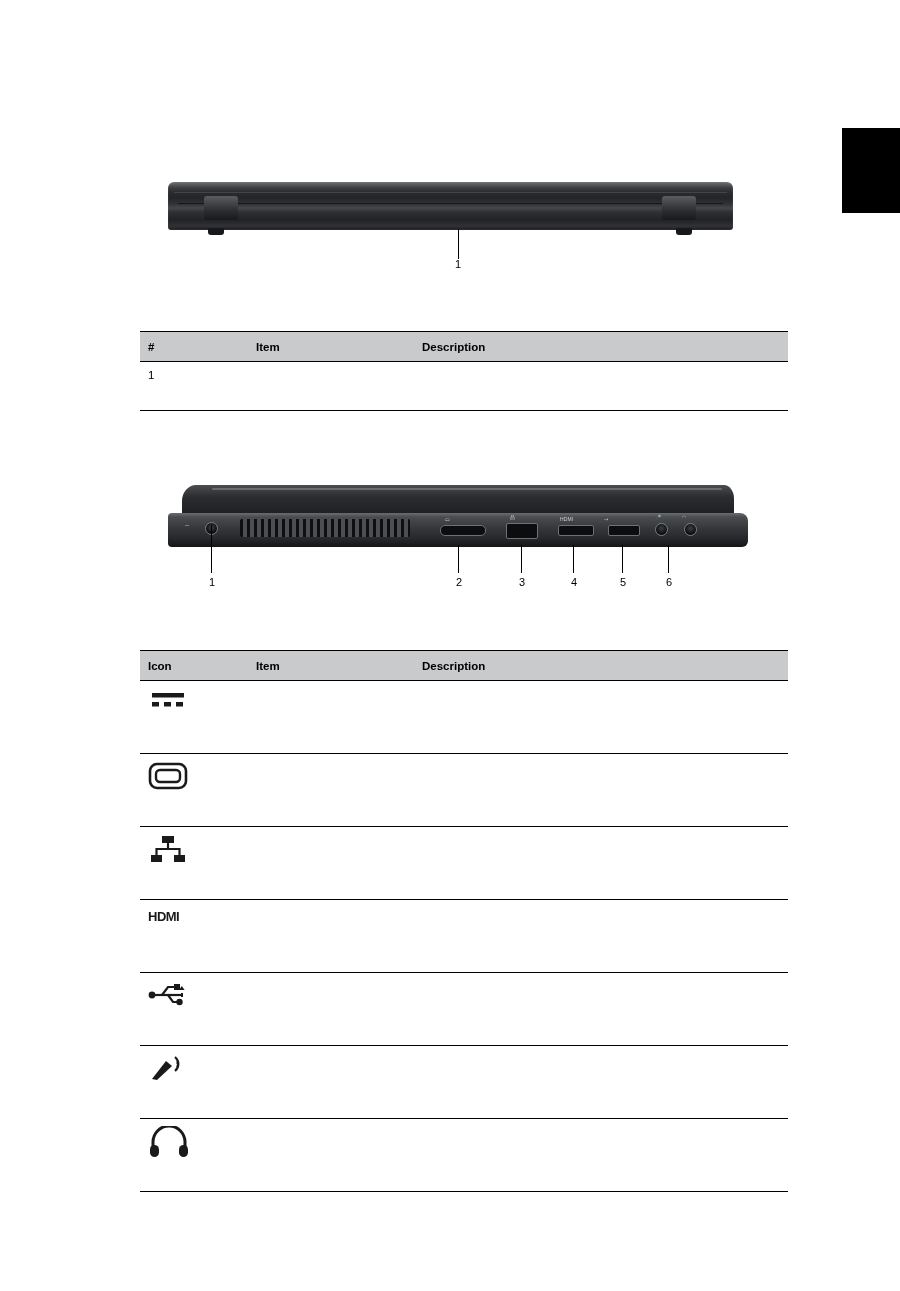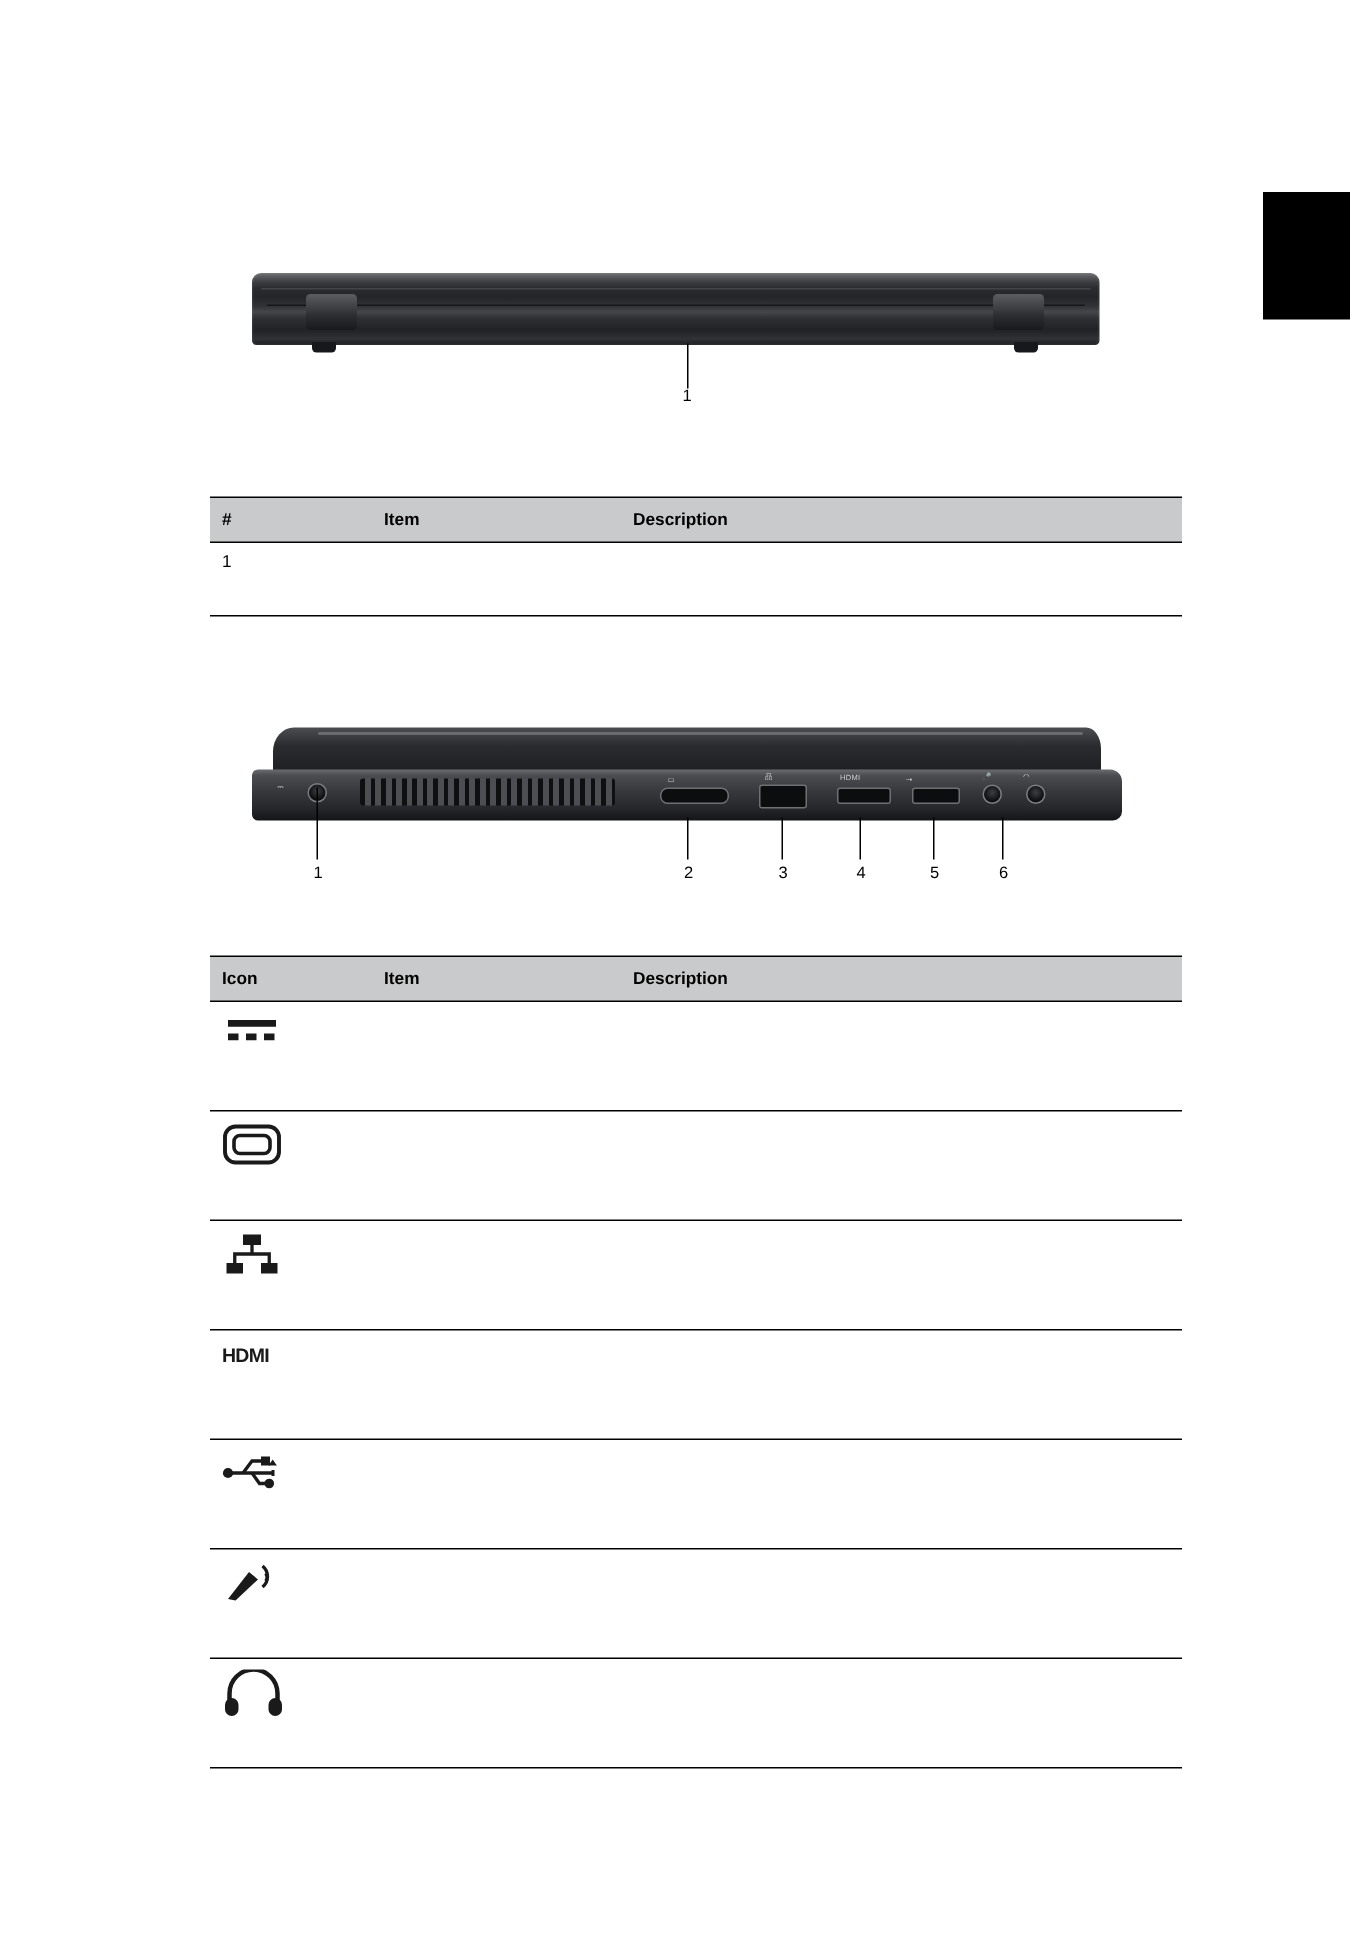--- a/index.html
+++ b/index.html
@@ -175,21 +175,21 @@
   }
   .jack {
     position: absolute;
     width: 11px; height: 11px;
     border-radius: 50%;
     background: radial-gradient(circle at 50% 40%, #3d3f43 0%, #0a0b0d 70%);
     border: 1px solid #7c7e82;
   }
 
   
-  .tbl2 { top: 637px; }
+  .tbl2 { top: 650px; }
   .tbl2 td { height: 58px; }
   .icon-cell { text-align: left; padding-left: 34px; }
 
   svg.ico { display:block; }
 </style>
 </head>
 <body>
 
 <div class="page-tab"></div>
 

